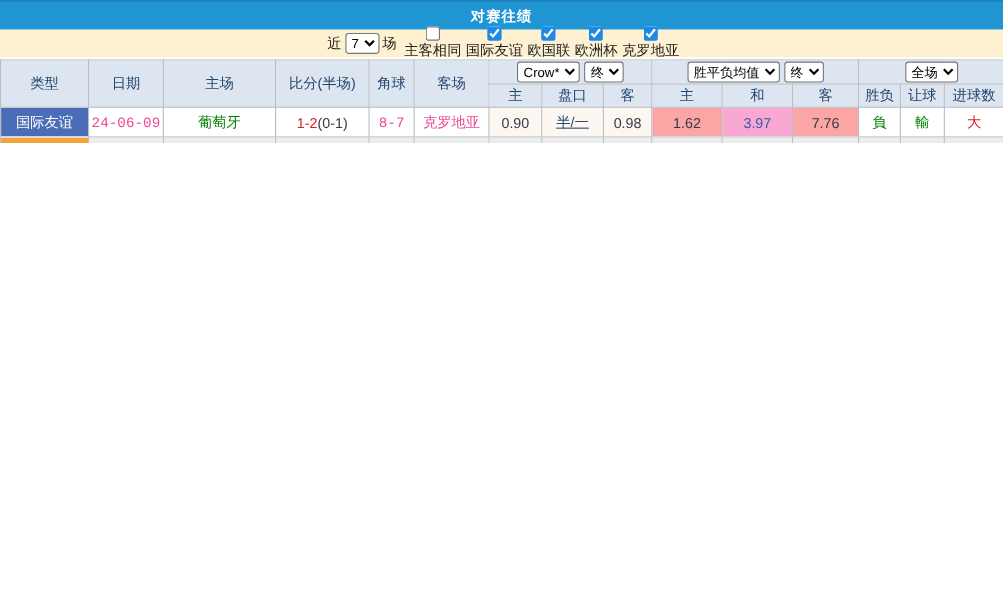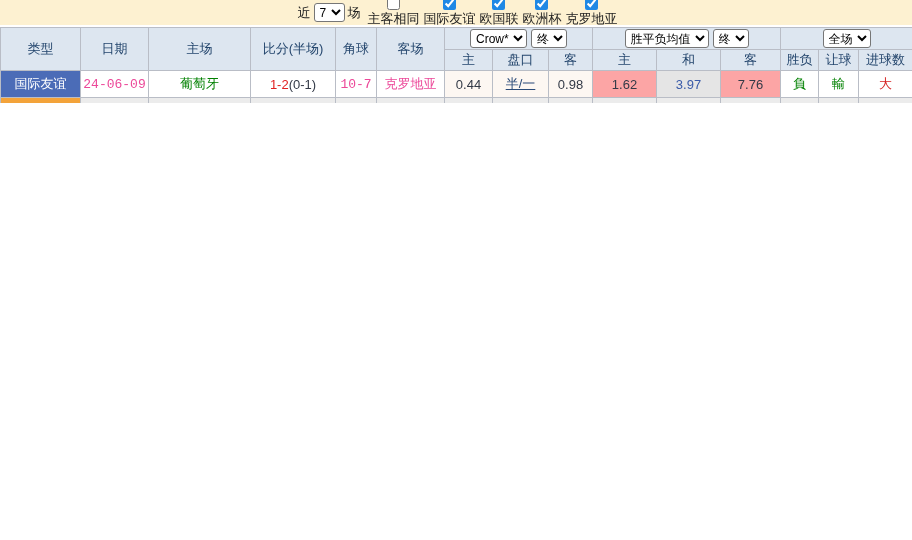--- a/index.html
+++ b/index.html
@@ -73,31 +73,34 @@
 
   td.type-cell { background: #4b6cb7; color: #ffffff; cursor: pointer; }
   td.c-dark  { color: #ec4899; font-family: Liberation Mono, monospace; }
   td.c-green { color: #008000; }
   td.c-red   { color: #d52222; }
   .score-ft  { color: #e01f1f; }
   .score-ht  { color: #333a47; }
   td.odds-cell { background: #fdf7f2; color: #333a47; }
   td.handicap-cell { background: #fdf7f2; color: #2b4b79; text-decoration: underline; }
   td.avg-cell { background: #fca5a5; color: #333a47; }
-  td.avg-mid  { background: #e5e5e5; color: #3a5ba9; }
+  td.avg-mid  { background: #f9a8d4; color: #3a5ba9; }
 
   tr.partial-row { height: 5px; }
   tr.partial-row td { padding: 0; height: 5px; background: #ececec; border-bottom: none; }
   tr.partial-row td.partial-type { background: #f3a33a; }
 </style>
 </head>
 <body>
 
 <div class="page">
 
+  <div class="title-bar">
+    <span class="title">对赛往绩</span>
+  </div>
 
   <div class="filter-bar">
     <span class="txt">近</span>
     <select>
       <option>7</option>
     </select>
     <span class="txt">场</span>
 
     <label class="cb">
       <input type="checkbox" style="">
@@ -180,23 +183,23 @@
         <th>让球</th>
         <th>进球数</th>
       </tr>
     </thead>
     <tbody>
       <tr class="drow">
         <td class="type-cell">国际友谊</td>
         <td class="c-dark">24-06-09</td>
         <td class="c-green">葡萄牙</td>
         <td><span class="score-ft">1-2</span><span class="score-ht">(0-1)</span></td>
-        <td class="c-dark">10-7</td>
+        <td class="c-dark">8-7</td>
         <td class="c-dark">克罗地亚</td>
-        <td class="odds-cell">0.44</td>
+        <td class="odds-cell">0.90</td>
         <td class="handicap-cell">半/一</td>
         <td class="odds-cell">0.98</td>
         <td class="avg-cell">1.62</td>
         <td class="avg-mid">3.97</td>
         <td class="avg-cell">7.76</td>
         <td class="c-green">負</td>
         <td class="c-green">輸</td>
         <td class="c-red">大</td>
       </tr>
       <tr class="partial-row">

